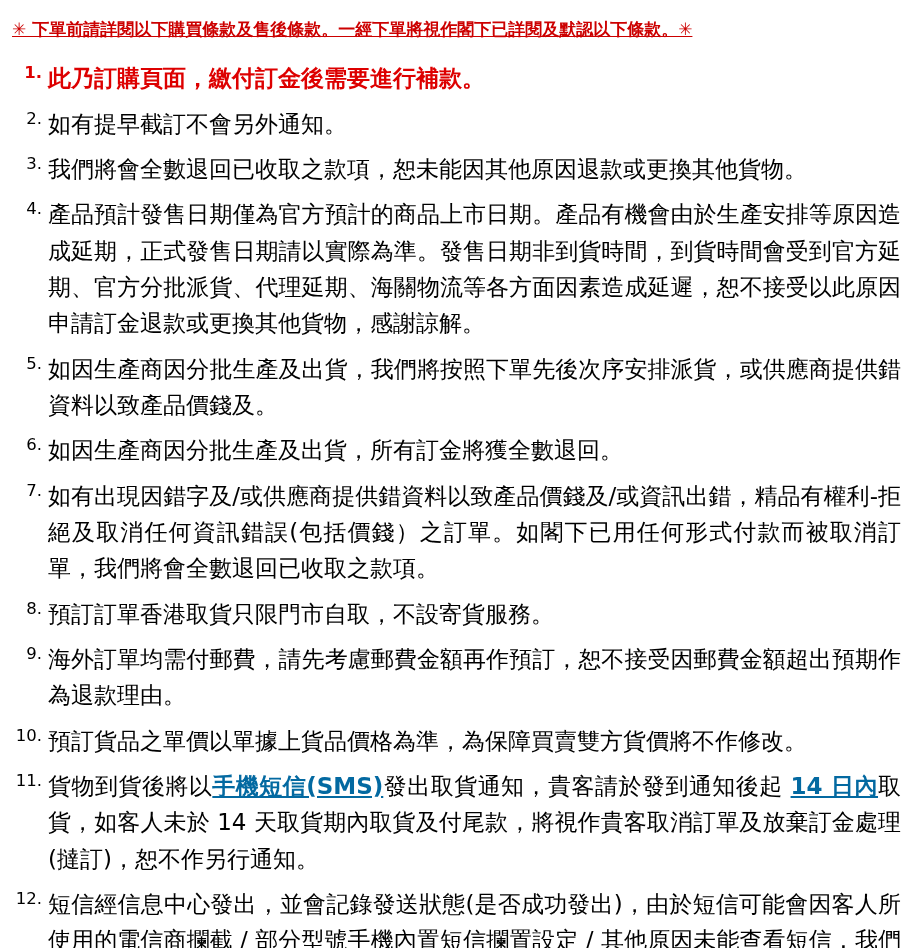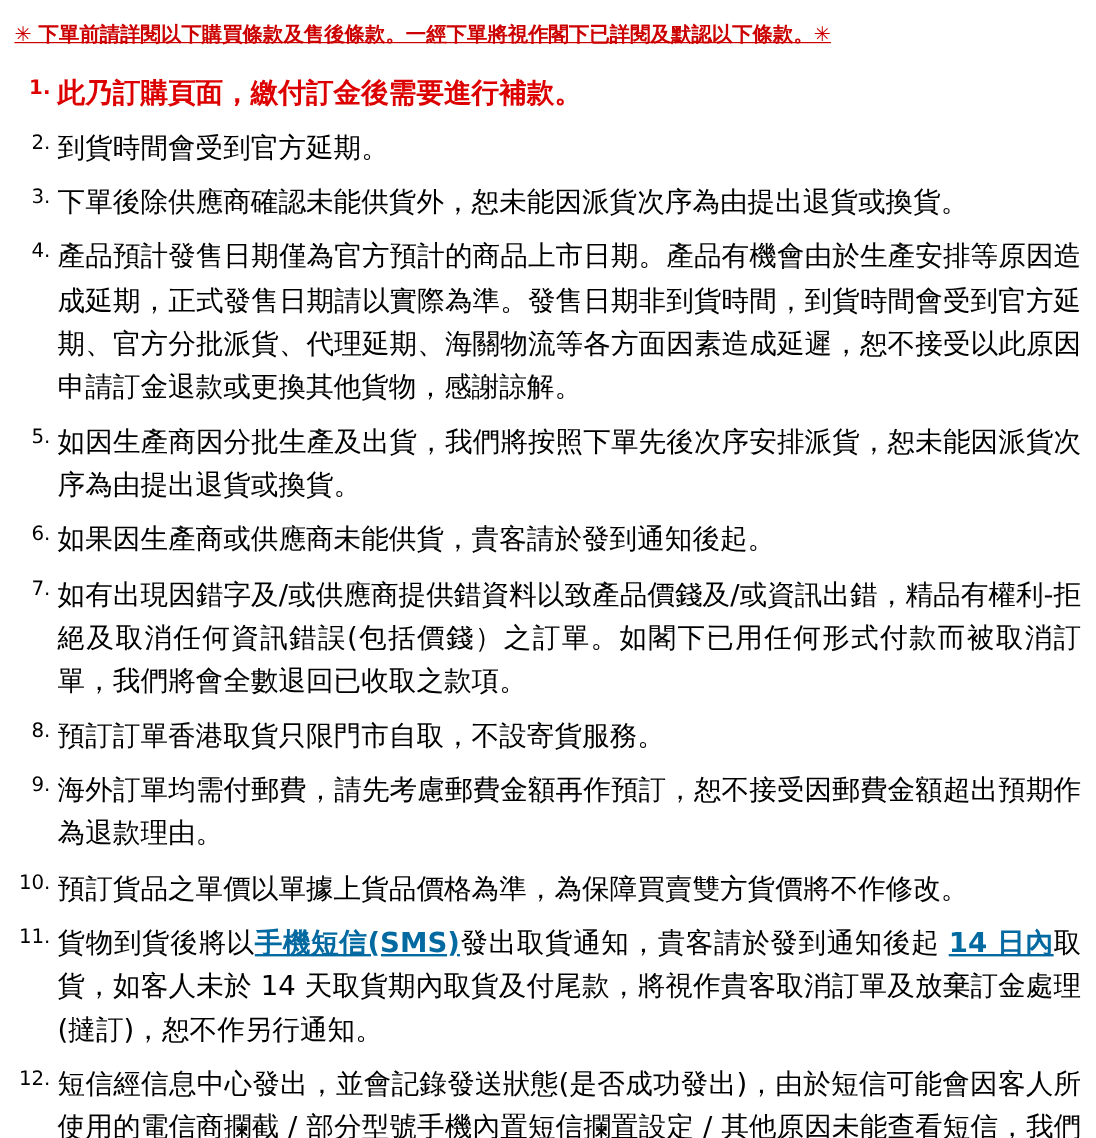--- a/index.html
+++ b/index.html
@@ -89,37 +89,37 @@
   <div class="banner">✳ 下單前請詳閱以下購買條款及售後條款。一經下單將視作閣下已詳閱及默認以下條款。✳</div>
 
 
   <ol class="terms" id="terms-list">
       <li class="red">
         <span class="num">1.</span>
         <span class="txt"><span>此乃訂購頁面，繳付訂金後需要進行補款。</span></span>
       </li>
       <li>
         <span class="num">2.</span>
-        <span class="txt"><span>到貨時間會受到官方延期。</span></span>
+        <span class="txt"><span>如有提早截訂不會另外通知。</span></span>
       </li>
       <li>
         <span class="num">3.</span>
-        <span class="txt"><span>下單後除供應商確認未能供貨外，恕未能因派貨次序為由提出退貨或換貨。</span></span>
+        <span class="txt"><span>我們將會全數退回已收取之款項，恕未能因其他原因退款或更換其他貨物。</span></span>
       </li>
       <li>
         <span class="num">4.</span>
         <span class="txt"><span>產品預計發售日期僅為官方預計的商品上市日期。產品有機會由於生產安排等原因造成延期，正式發售日期請以實際為準。發售日期非到貨時間，到貨時間會受到官方延期、官方分批派貨、代理延期、海關物流等各方面因素造成延遲，恕不接受以此原因申請訂金退款或更換其他貨物，感謝諒解。</span></span>
       </li>
       <li>
         <span class="num">5.</span>
-        <span class="txt"><span>如因生產商因分批生產及出貨，我們將按照下單先後次序安排派貨，恕未能因派貨次序為由提出退貨或換貨。</span></span>
+        <span class="txt"><span>如因生產商因分批生產及出貨，我們將按照下單先後次序安排派貨，或供應商提供錯資料以致產品價錢及。</span></span>
       </li>
       <li>
         <span class="num">6.</span>
-        <span class="txt"><span>如果因生產商或供應商未能供貨，貴客請於發到通知後起。</span></span>
+        <span class="txt"><span>如因生產商因分批生產及出貨，所有訂金將獲全數退回。</span></span>
       </li>
       <li>
         <span class="num">7.</span>
         <span class="txt"><span>如有出現因錯字及/或供應商提供錯資料以致產品價錢及/或資訊出錯，精品有權利-拒絕及取消任何資訊錯誤(包括價錢）之訂單。如閣下已用任何形式付款而被取消訂單，我們將會全數退回已收取之款項。</span></span>
       </li>
       <li>
         <span class="num">8.</span>
         <span class="txt"><span>預訂訂單香港取貨只限門市自取，不設寄貨服務。</span></span>
       </li>
       <li>

